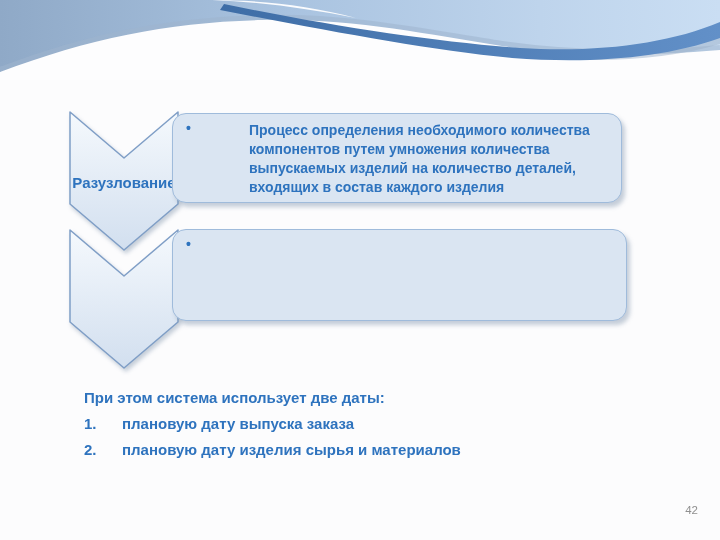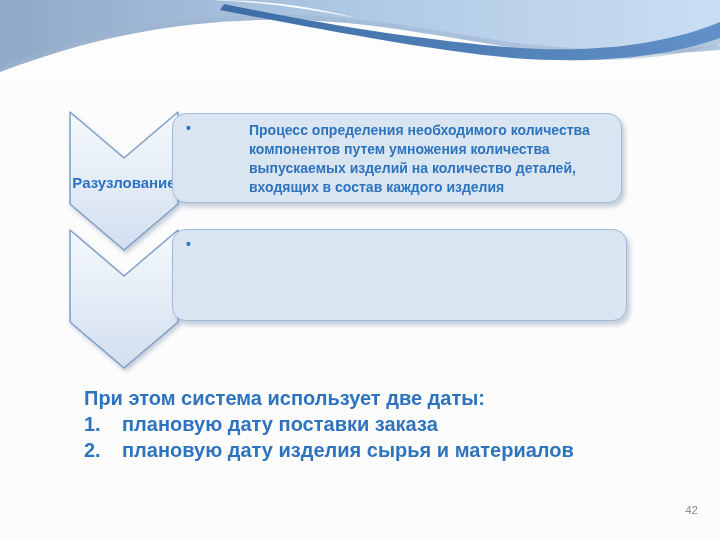--- a/index.html
+++ b/index.html
@@ -70,21 +70,21 @@
     white-space: pre-line;
     margin-left: 48px;
   }
 
   .footer-block {
     position: absolute;
     left: 84px; top: 388px;
     width: 560px;
     color: #2E73BE;
     font-weight: 700;
-    font-size: 20px;
+    font-size: 15px;
   }
   .footer-heading { line-height: 20px; }
   .footer-item { position: relative; margin-top: 6px; line-height: 20px; }
   .footer-item .num { display: inline-block; width: 24px; margin-right: 14px; }
 
   .page-number {
     position: absolute;
     left: 664px; top: 504px;
     width: 34px;
     text-align: right;
@@ -140,21 +140,21 @@
 выпускаемых изделий на количество деталей,
 входящих в состав каждого изделия</div>
   </div>
   <div class="desc-box desc-box-2">
     <span class="desc-bullet">•</span>
   </div>
 
   <div class="footer-block">
     <div class="footer-heading">При этом система использует две даты:</div>
     <div class="footer-item">
-      <span class="num">1.</span><span>плановую дату поставки заказа</span>
+      <span class="num">1.</span><span>плановую дату выпуска заказа</span>
     </div>
     <div class="footer-item">
       <span class="num">2.</span><span>плановую дату изделия сырья и материалов</span>
     </div>
   </div>
 
   <div class="page-number">42</div>
 
 </div>
 

